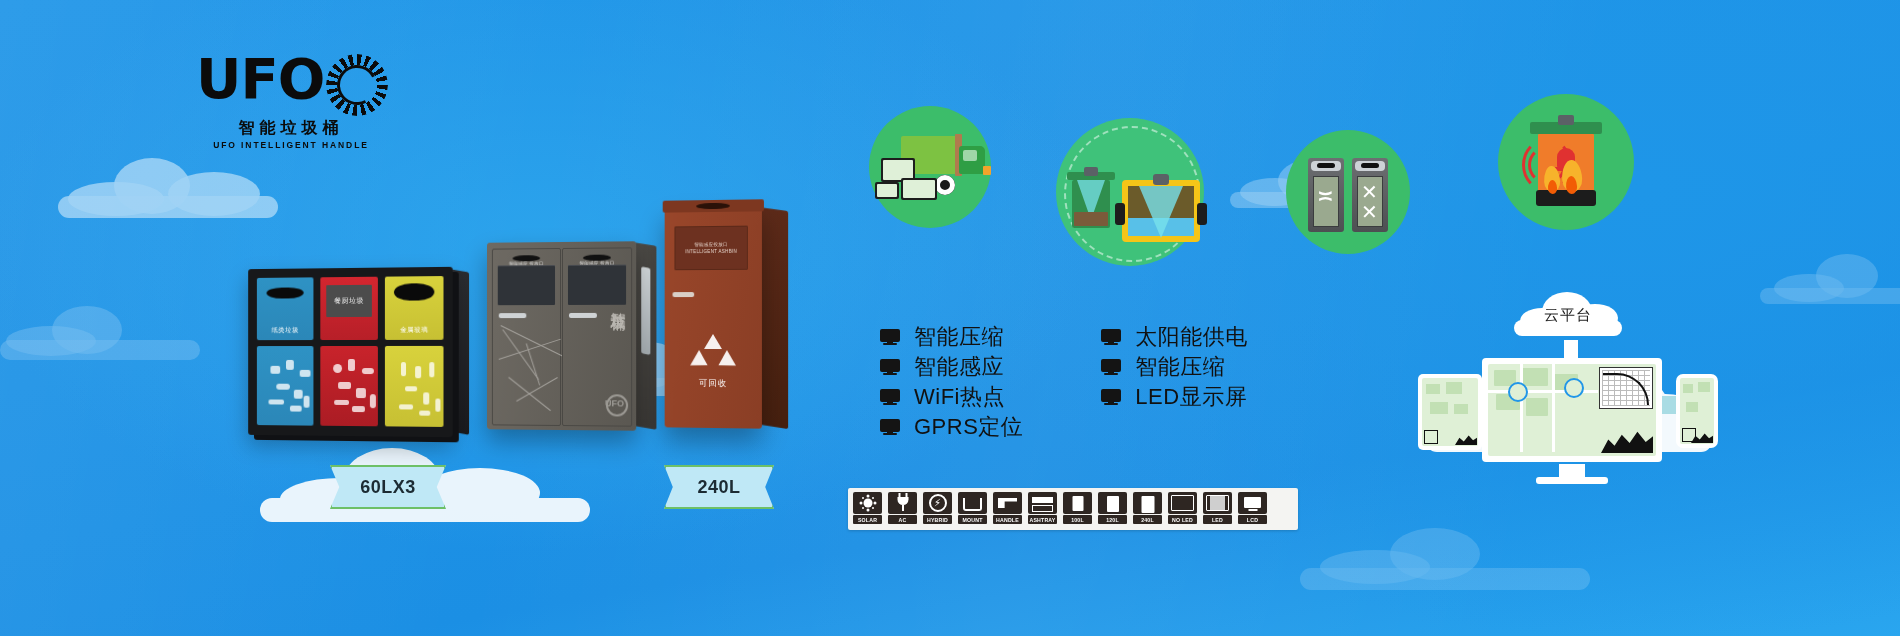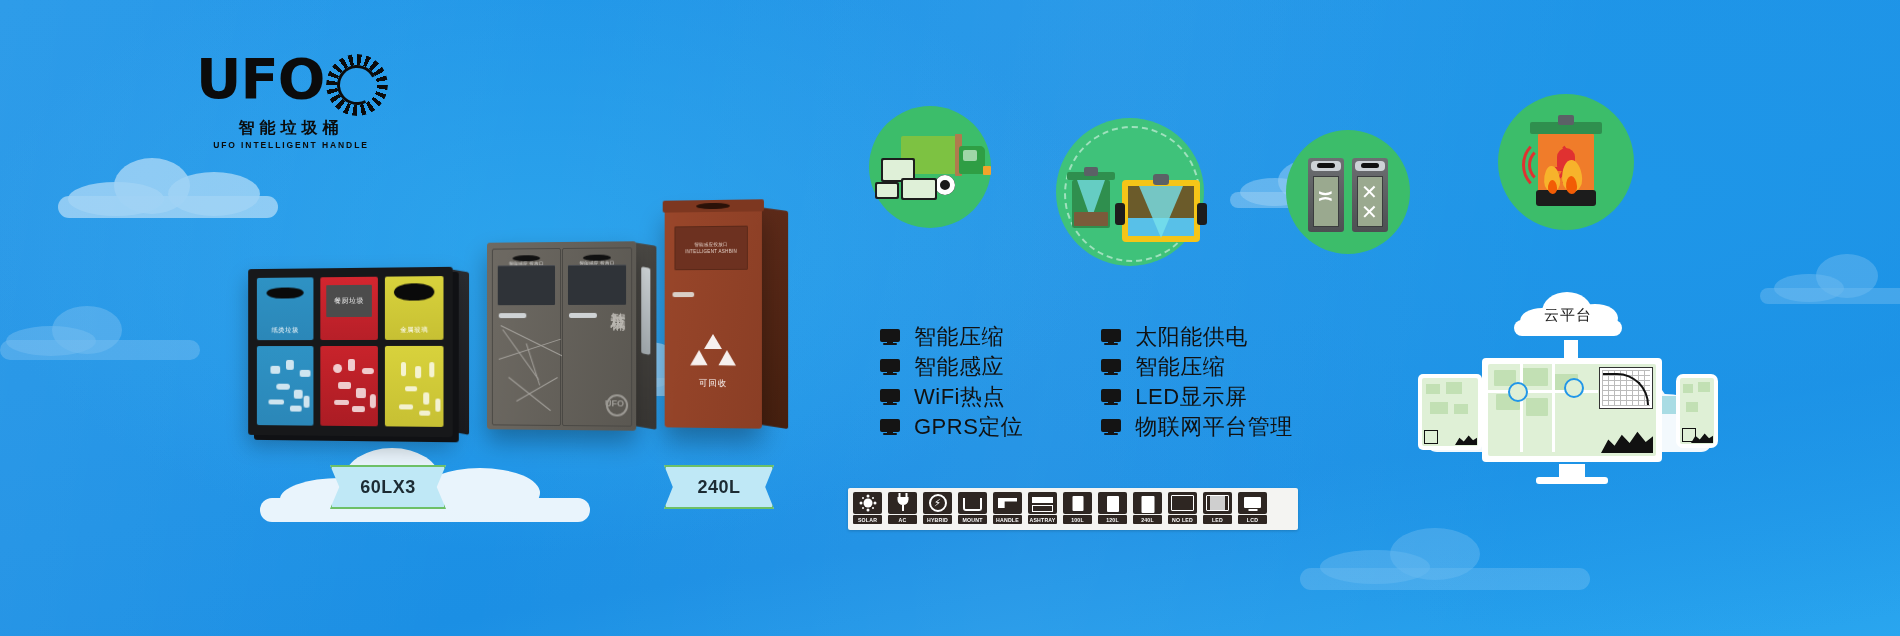--- a/index.html
+++ b/index.html
@@ -526,28 +526,20 @@
         <span class="ftxt">智能压缩</span>
       </div>
       <div class="frow">
         <span class="monitor">
             <span class="scr"></span>
             <span class="stand"></span>
             <span class="base"></span>
           </span>
         <span class="ftxt">LED显示屏</span>
       </div>
-      <div class="frow">
-        <span class="monitor">
-            <span class="scr"></span>
-            <span class="stand"></span>
-            <span class="base"></span>
-          </span>
-        <span class="ftxt">物联网平台管理</span>
-      </div>
     </div>
   </div>
 
   <div class="strip">
     <div class="spec">
       <div class="glyph">
           <span class="g-sun"></span>
         </div>
       <div class="cap">SOLAR</div>
     </div>

